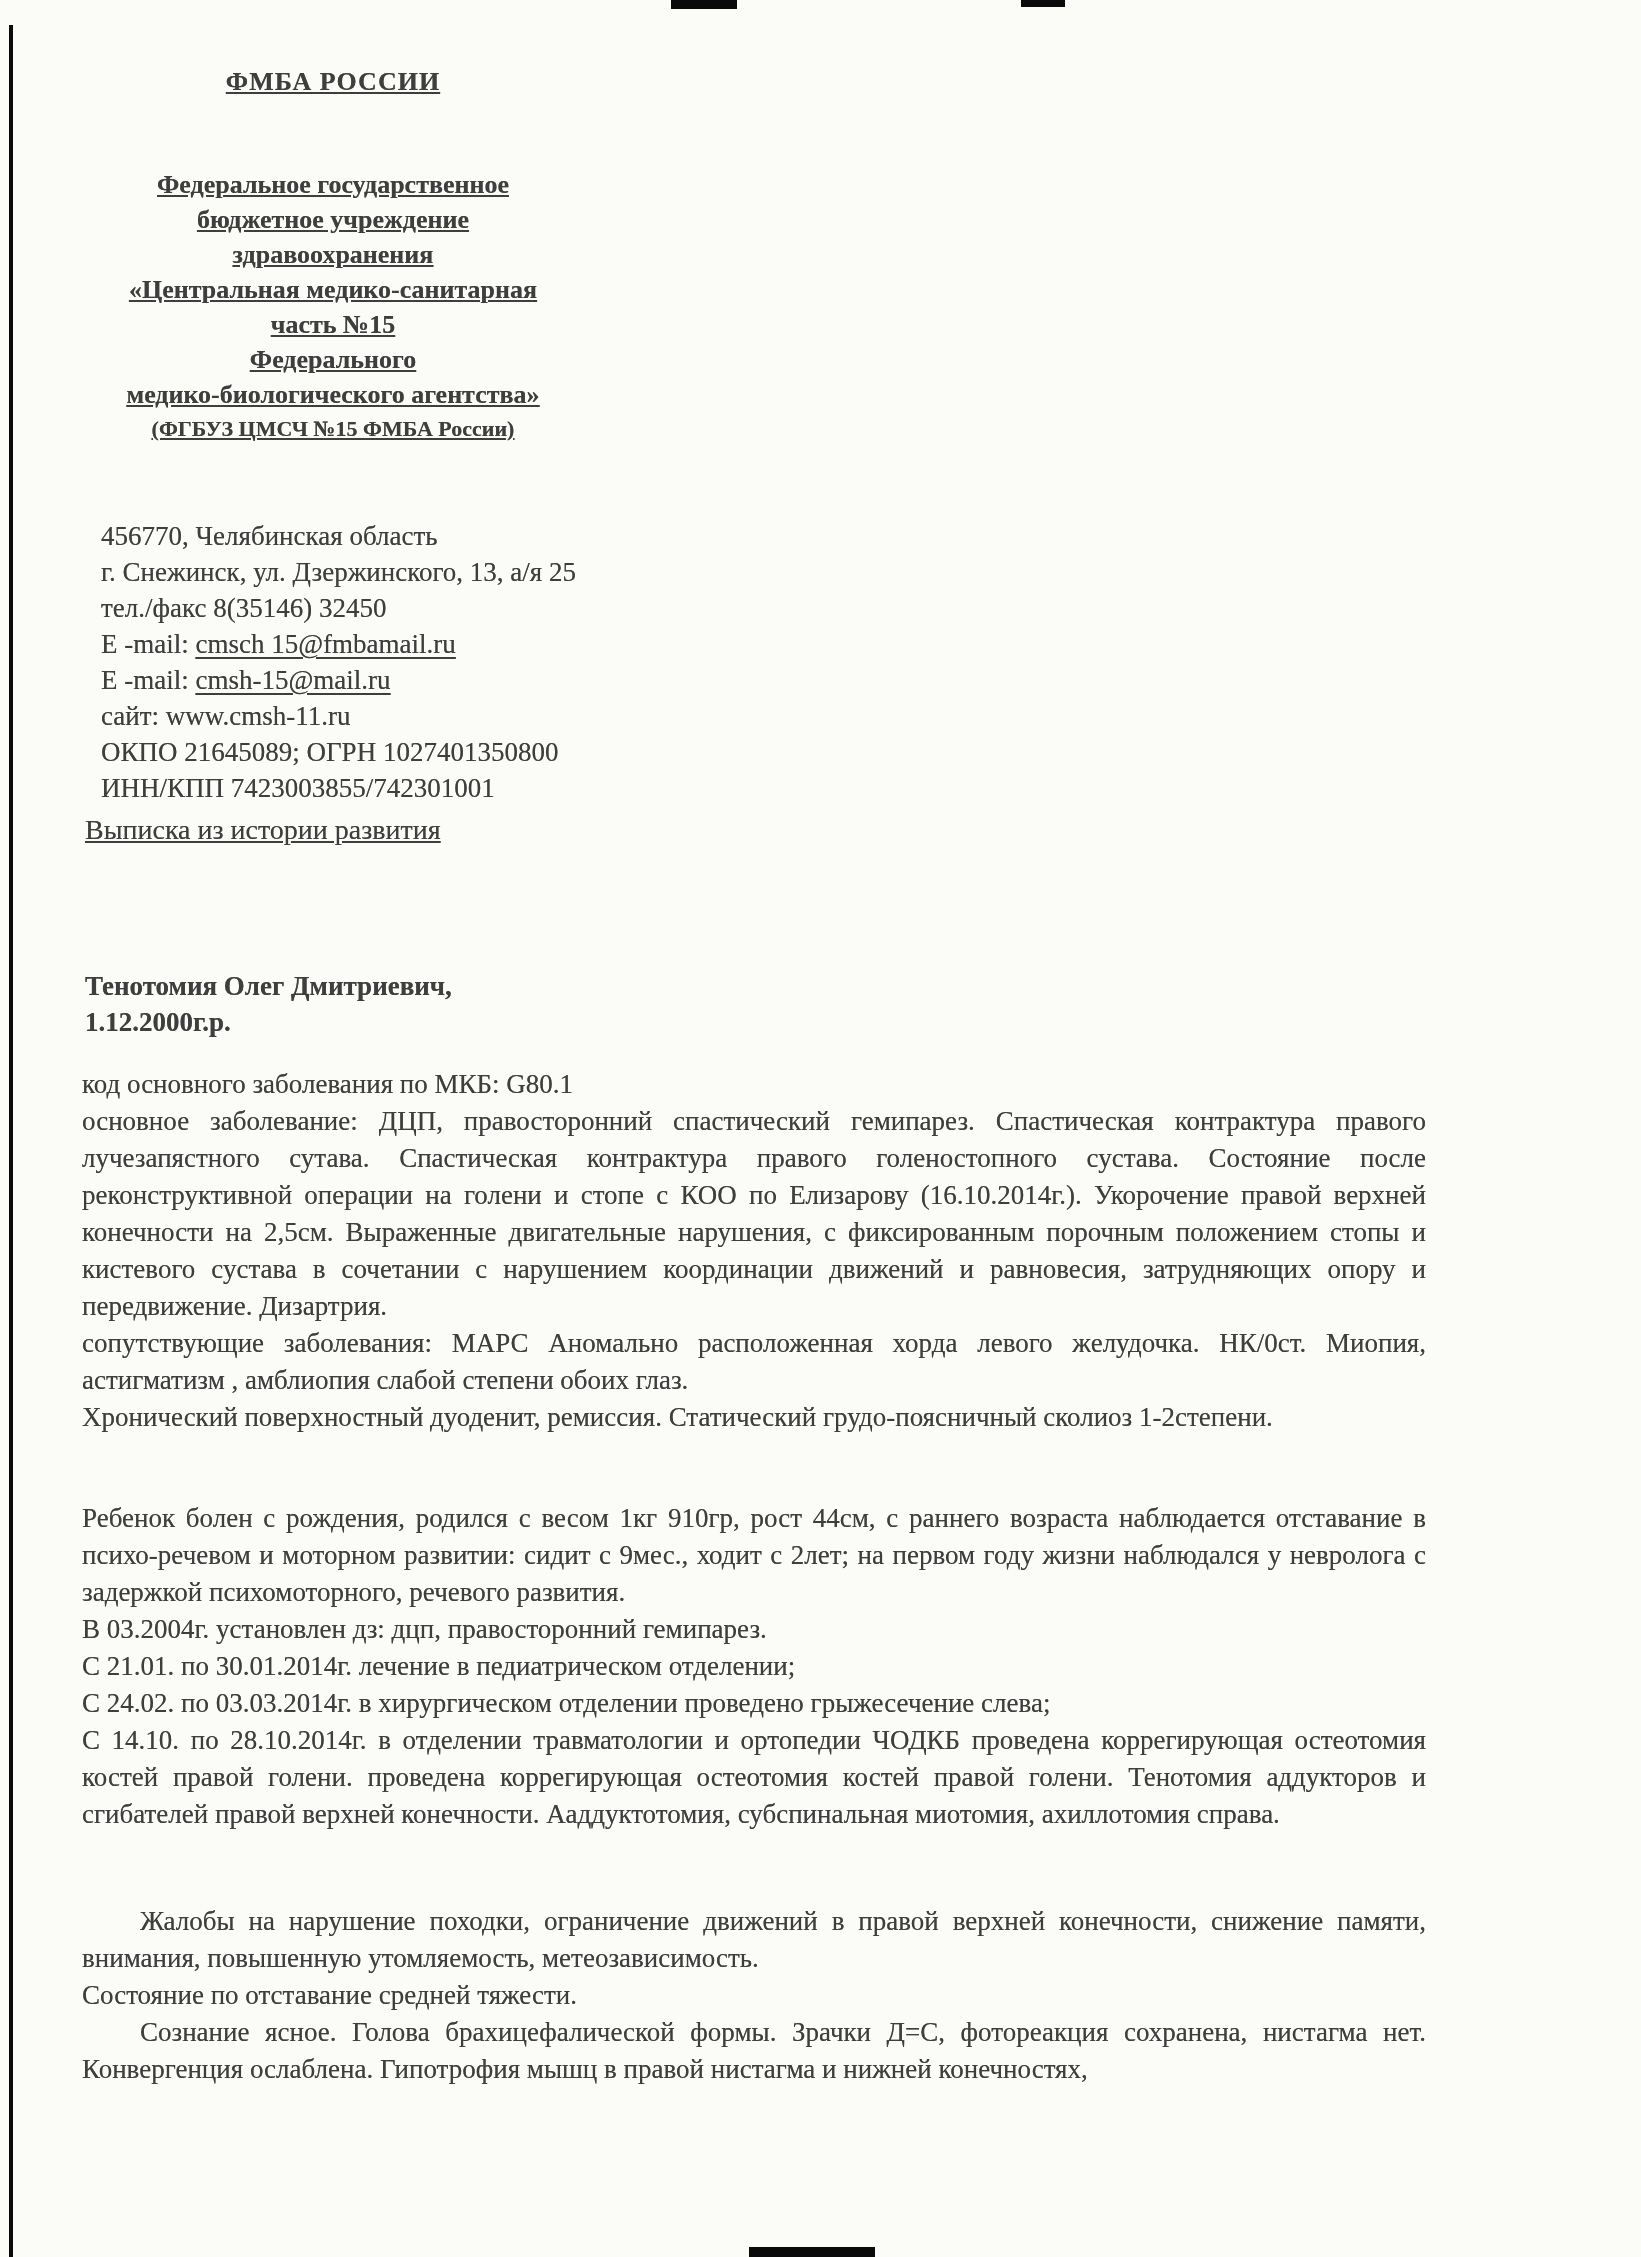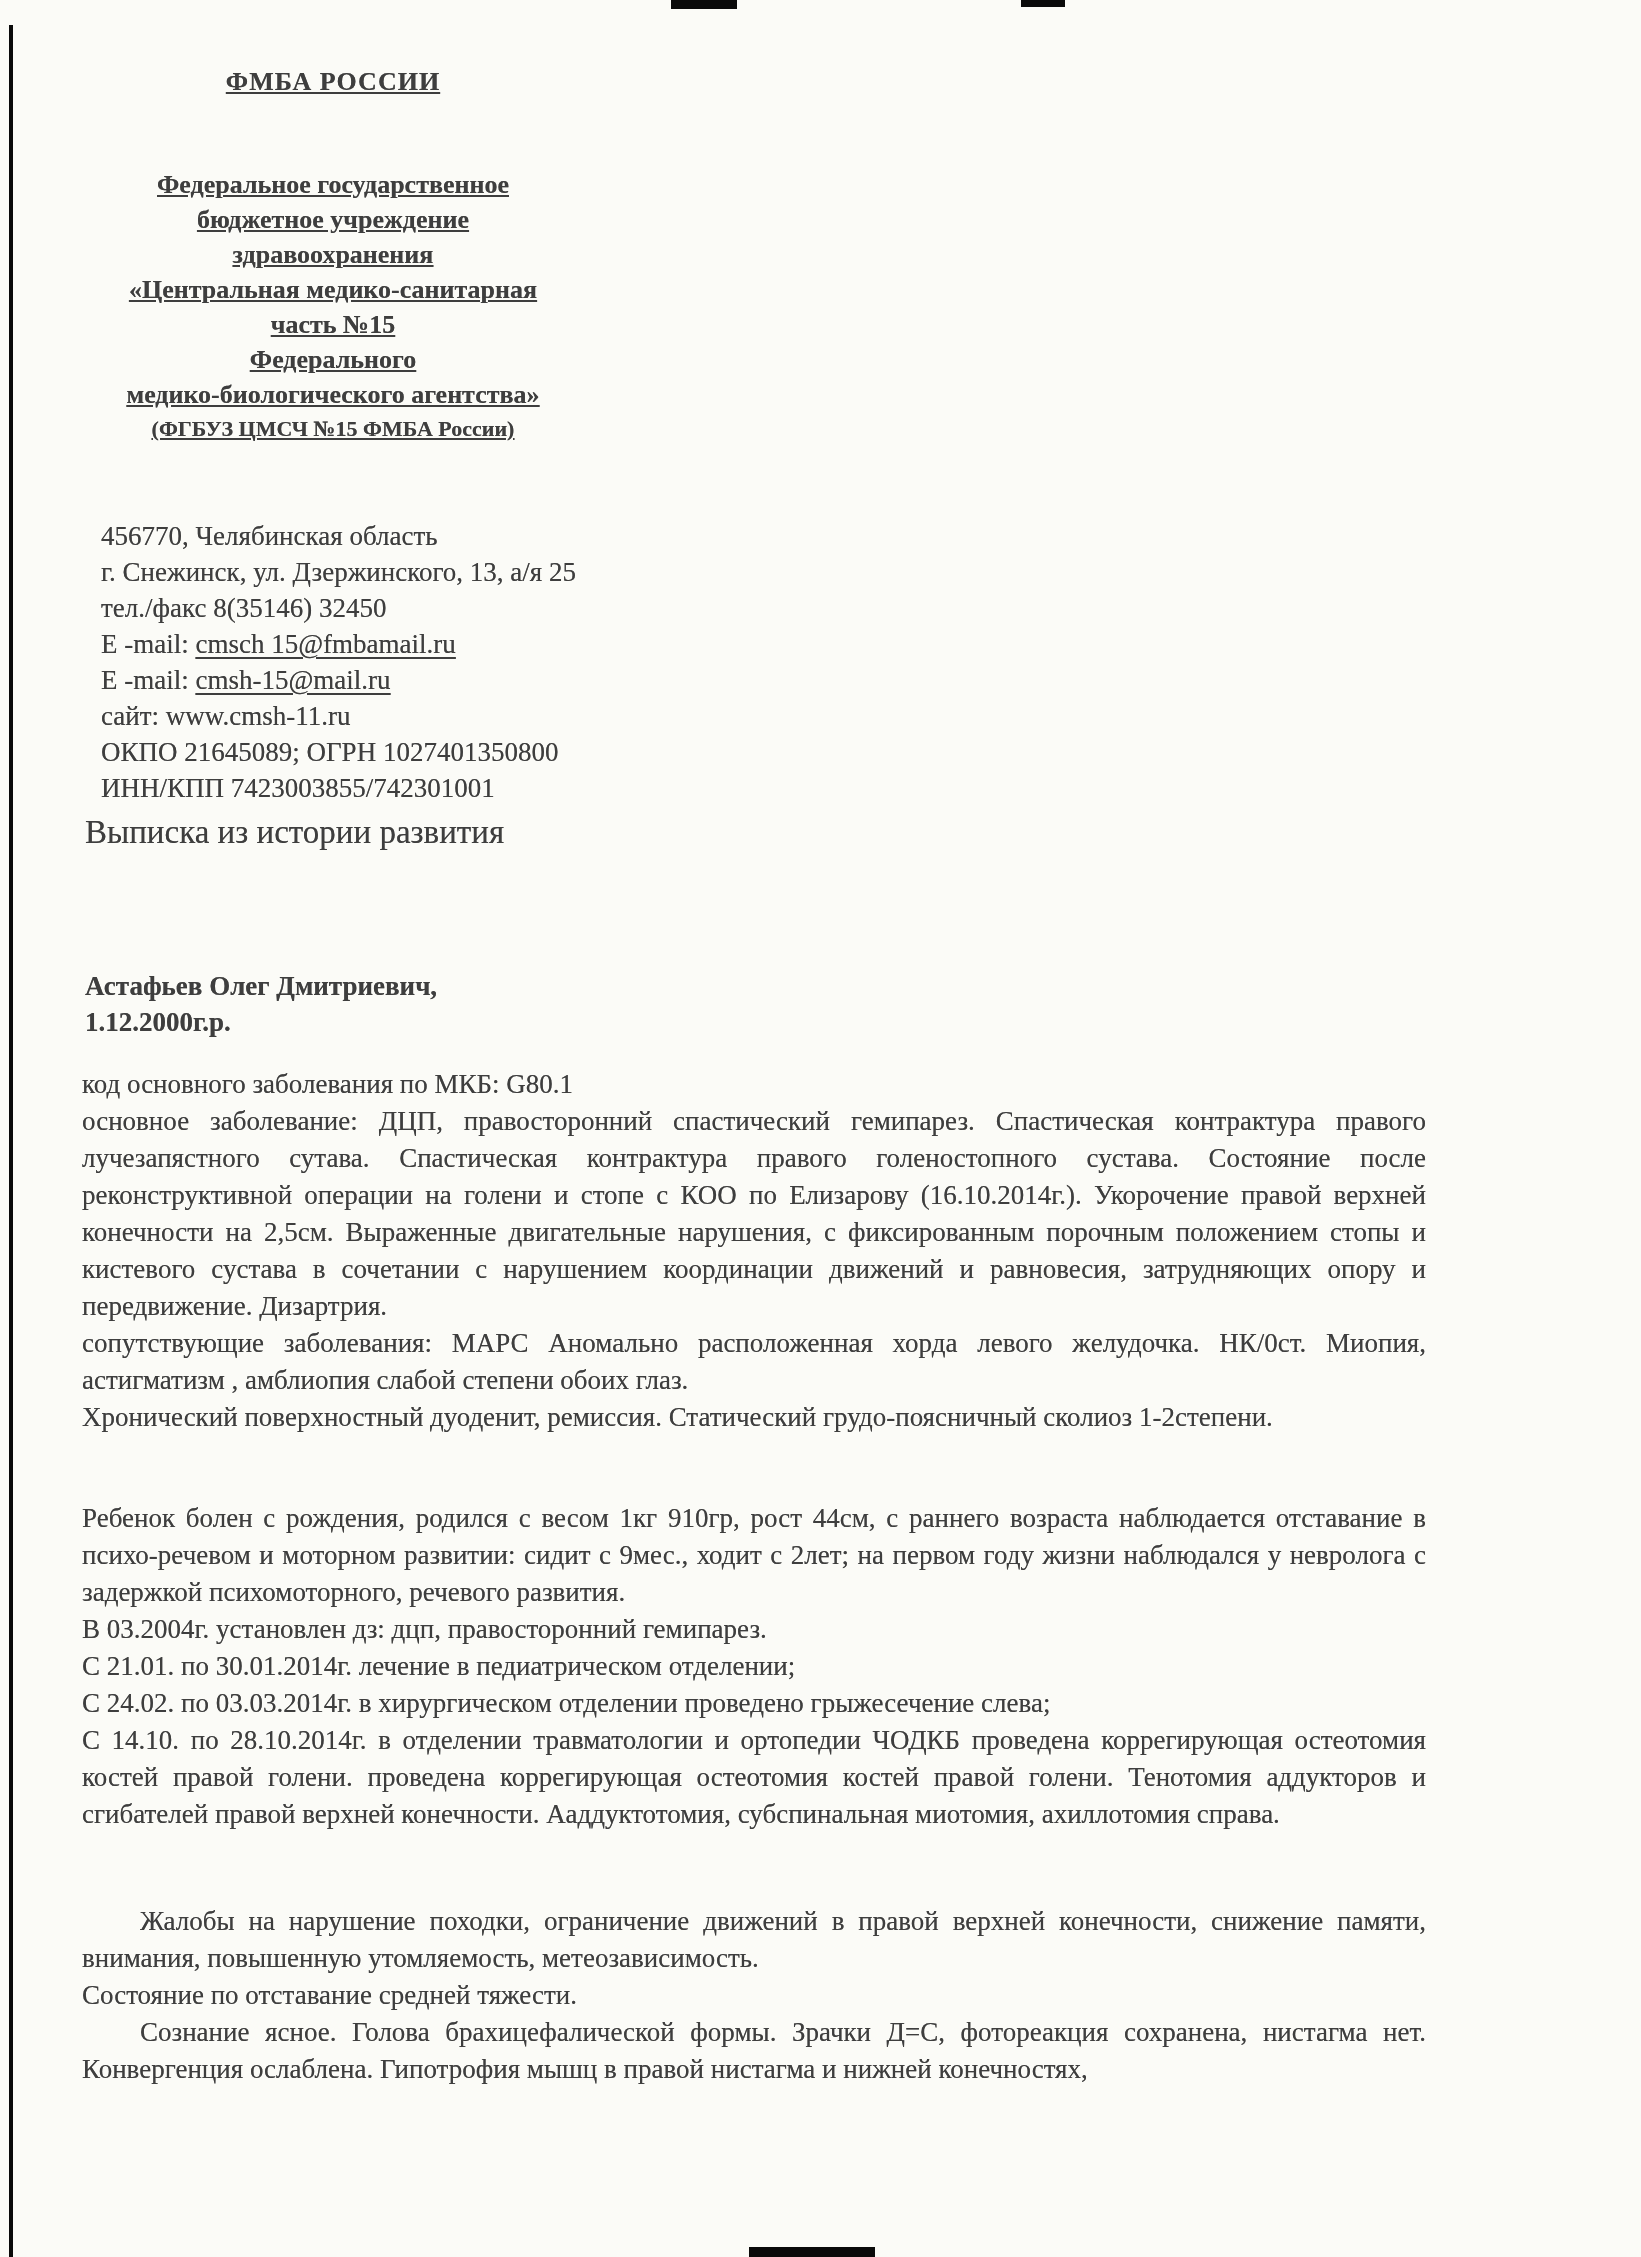--- a/index.html
+++ b/index.html
@@ -31,21 +31,22 @@
   .org-short{font-size:22px;line-height:33px;}
 
   .contacts{
     position:absolute;left:85px;top:518px;
     font-size:27px;line-height:36px;white-space:nowrap;margin-left:16px;
   }
   .u{text-decoration:underline;text-underline-offset:3.9px;}
 
   .doc-title{
     position:absolute;left:85px;top:814px;
-    font-size:33px;
+    font-size:28px;
+    text-decoration:underline;
   }
 
   .patient{
     position:absolute;left:85px;top:968px;
     font-size:27px;font-weight:bold;line-height:36px;
   }
 
   .body-text{
     position:absolute;left:82px;top:1066px;width:1344px;
     font-size:27px;line-height:37px;text-align:justify;
@@ -86,21 +87,21 @@
     <div><span>E -mail:</span> <span class="u">cmsch 15@fmbamail.ru</span></div>
     <div><span>E -mail:</span> <span class="u">cmsh-15@mail.ru</span></div>
     <div><span>сайт:</span> <span>www.cmsh-11.ru</span></div>
     <div>ОКПО 21645089; ОГРН 1027401350800</div>
     <div>ИНН/КПП 7423003855/742301001</div>
   </div>
 
   <div class="doc-title">Выписка из истории развития</div>
 
   <div class="patient">
-    <div>Астафьев Олег Дмитриевич,</div>
+    <div>Тенотомия Олег Дмитриевич,</div>
     <div>1.12.2000г.р.</div>
   </div>
 
   <div class="body-text">
     <p>код основного заболевания по МКБ: G80.1</p>
     <p>основное заболевание: ДЦП, правосторонний спастический гемипарез. Спастическая контрактура правого лучезапястного сутава. Спастическая контрактура правого голеностопного сустава. Состояние после реконструктивной операции на голени и стопе с КОО по Елизарову (16.10.2014г.). Укорочение правой верхней конечности на 2,5см. Выраженные двигательные нарушения, с фиксированным порочным положением стопы и кистевого сустава в сочетании с нарушением координации движений и равновесия, затрудняющих опору и передвижение. Дизартрия.</p>
     <p>сопутствующие заболевания: МАРС Аномально расположенная хорда левого желудочка. НК/0ст. Миопия, астигматизм , амблиопия слабой степени обоих глаз.</p>
     <p>Хронический поверхностный дуоденит, ремиссия. Статический грудо-поясничный сколиоз 1-2степени.</p>
 
     <div class="gap-a"></div>

